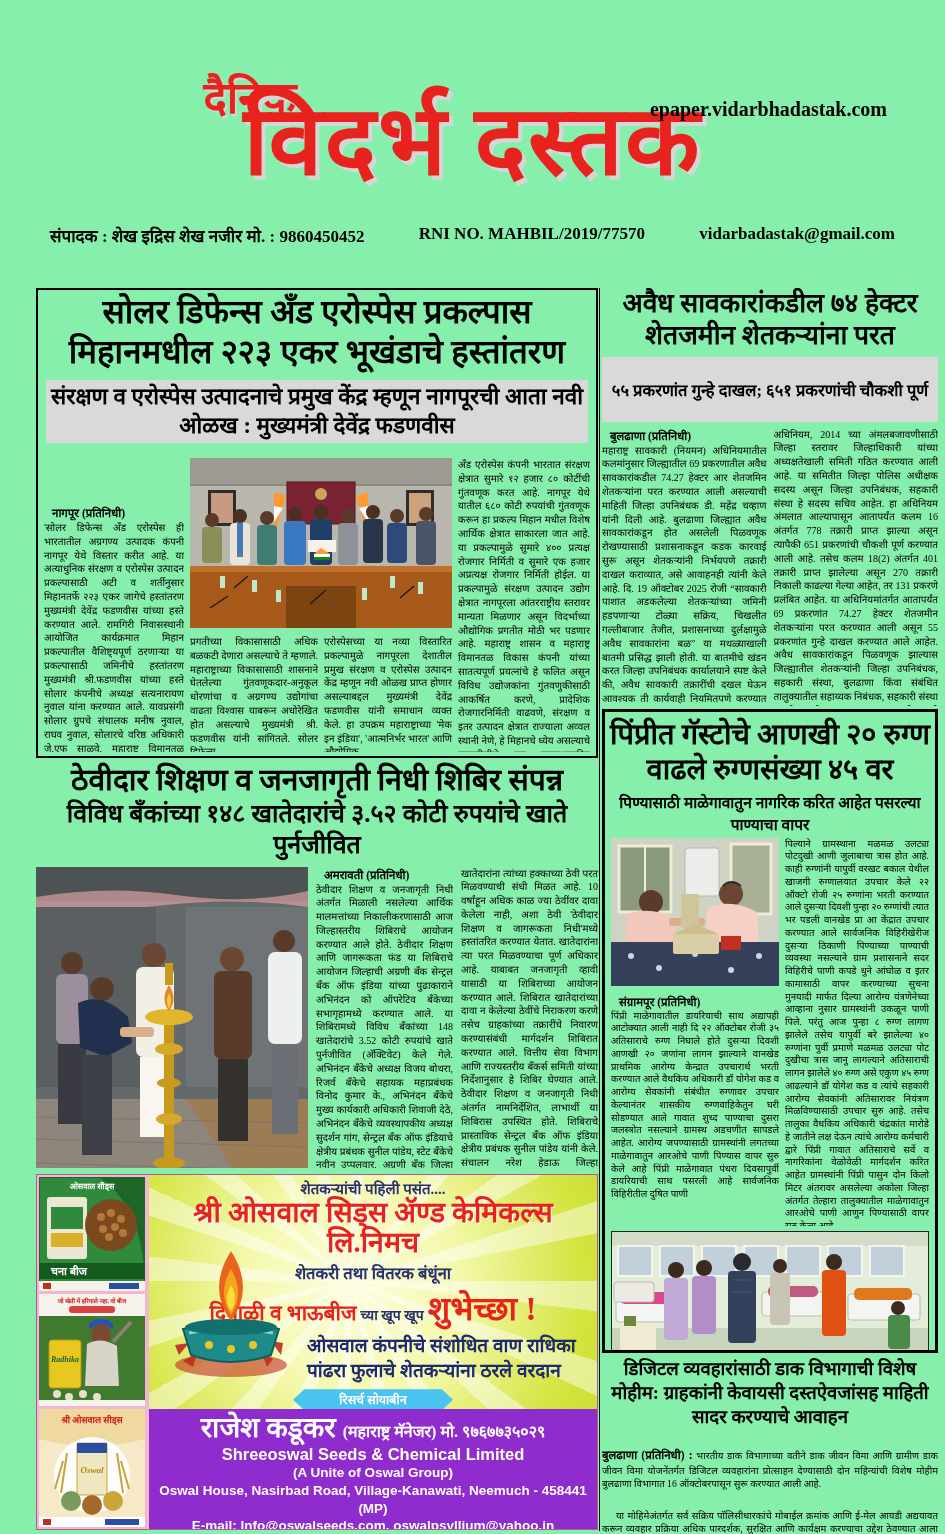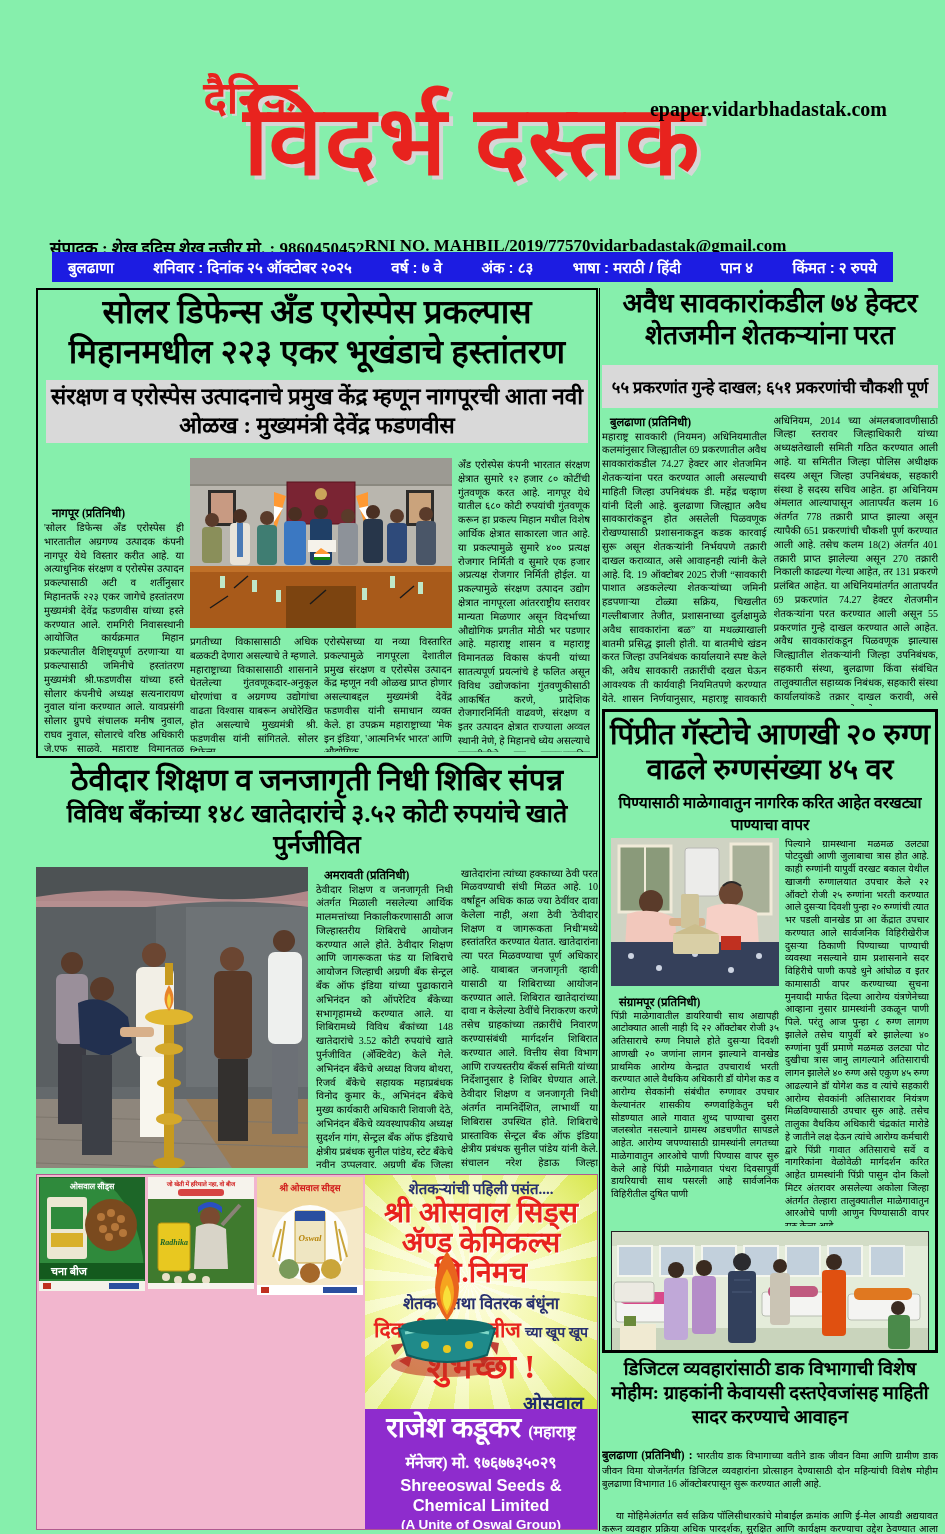--- a/index.html
+++ b/index.html
@@ -6,21 +6,21 @@
   .page{position:relative;width:945px;height:1534px;background:#86efac;overflow:hidden;
         font-family:"Liberation Serif",serif;color:#000;}
   .abs{position:absolute;}
 
   
   .mast-tagline{left:130px;top:66px;width:240px;text-align:center;font-size:44px;font-weight:bold;
     color:#e8231e;text-shadow:2px 2px 0 #d6d6d6;}
   .mast-title{left:0;top:86px;width:945px;text-align:center;font-size:97px;font-weight:bold;
     color:#e8231e;text-shadow:4px 4px 0 #d6d6d6;letter-spacing:2px;line-height:1.15;}
   .mast-web{right:58px;top:98px;font-size:20px;font-weight:bold;margin-left:36px;}
-  .meta-row{left:50px;top:236px;width:845px;display:flex;
+  .meta-row{left:50px;top:224px;width:845px;display:flex;justify-content:space-between;
     font-size:17px;font-weight:bold;}
   .info-bar{left:52px;top:252px;width:841px;height:30px;background:#1c1ce2;color:#fff;
     display:flex;align-items:center;justify-content:space-between;padding:0 16px;box-sizing:border-box;
     font-size:15px;font-weight:bold;font-family:"Liberation Sans",sans-serif;}
 
   
   .headline{font-weight:bold;text-align:center;line-height:1.2;}
   .subband{background:#d9d9d9;font-weight:bold;text-align:center;}
   .btxt{font-size:10px;line-height:1.38;text-align:justify;}
   .dateline{font-size:11.5px;font-weight:bold;margin:0 0 1px 8px;}
@@ -40,21 +40,21 @@
   
   .thevi{left:36px;top:762px;width:562px;height:406px;overflow:hidden;}
   .thevi .headline{font-size:30px;}
   .thevi .sub2{font-size:25px;font-weight:bold;text-align:center;line-height:1.25;}
   .thevi-body{display:flex;gap:8px;margin-top:6px;height:322px;overflow:hidden;}
   .thevi-c{flex:1;overflow:hidden;}
 
   
   .sawk{left:602px;top:288px;width:336px;height:418px;overflow:hidden;}
   .sawk .headline{font-size:26.5px;}
-  .sawk .subband{font-size:16.5px;margin-top:13px;padding:10px 0;}
+  .sawk .subband{font-size:16.5px;margin-top:5px;padding:21px 0;}
   .sawk-body{display:flex;gap:7px;margin-top:6px;height:304px;overflow:hidden;}
   .sawk-body>div{flex:1;overflow:hidden;}
 
   
   .gastro{left:602px;top:709px;width:336px;height:644px;border:3px solid #000;box-sizing:border-box;overflow:hidden;}
   .gastro .headline{font-size:29px;margin-top:5px;}
   .gastro .subg{font-size:15.5px;font-weight:bold;text-align:center;padding:4px 2px 3px 2px;}
   .gastro-body{display:flex;gap:6px;padding:0 6px;height:388px;overflow:hidden;}
   .gastro-left{flex:0 0 168px;overflow:hidden;}
   .gastro-right{flex:1;overflow:hidden;}
@@ -62,21 +62,21 @@
   .hospital-wrap{margin:5px 6px 0 6px;border:1px solid #222;}
 
   
   .postal{left:602px;top:1357px;width:336px;height:177px;overflow:hidden;}
   .postal .headline{font-size:18.5px;line-height:1.3;}
   .postal .btxt{font-size:9.7px;line-height:1.34;margin-top:19px;}
   .postal .indent{text-indent:14px;}
 
   
   .ad{left:36px;top:1174px;width:562px;height:356px;display:flex;border:1px solid #b05a90;box-sizing:border-box;}
-  .posters{flex:0 0 112px;background:#f2b6ce;display:flex;flex-direction:row;gap:3px;padding:2px;box-sizing:border-box;}
+  .posters{flex:0 0 112px;background:#f2b6ce;display:flex;flex-direction:column;gap:3px;padding:2px;box-sizing:border-box;}
   .ad-main{flex:1;position:relative;overflow:hidden;
     background:
       repeating-conic-gradient(from 0deg at 45% 30%, rgba(255,255,255,.45) 0 7deg, rgba(255,255,255,0) 7deg 18deg),
       radial-gradient(circle at 45% 32%, #fdfde0 0%, #f4f8ab 32%, #d3e43e 68%, #c2d52e 100%);}
   .ad-top{font-size:15px;font-weight:bold;color:#28306e;text-align:center;padding-top:3px;}
   .ad-company{font-size:28.5px;font-weight:bold;color:#e8231e;text-align:center;line-height:1.05;
     text-shadow:1px 1px 0 #fff;}
   .ad-greet-to{font-size:16.5px;font-weight:bold;color:#28306e;text-align:center;margin-top:3px;}
   .greet-row{text-align:center;margin-top:1px;}
   .g-occ{font-size:21px;font-weight:bold;color:#e8231e;}
@@ -100,29 +100,20 @@
 
 <div class="page">
 
   <div class="abs mast-tagline">दैनिक</div>
   <div class="abs mast-title">विदर्भ दस्तक</div>
   <div class="abs mast-web">epaper.vidarbhadastak.com</div>
   <div class="abs meta-row">
     <span>संपादक : शेख इद्रिस शेख नजीर मो. : 9860450452</span>
     <span>RNI NO. MAHBIL/2019/77570</span>
     <span>vidarbadastak@gmail.com</span>
-  </div>
-  <div class="abs info-bar">
-    <span>बुलढाणा</span>
-    <span>शनिवार : दिनांक २५ ऑक्टोबर २०२५</span>
-    <span>वर्ष : ७ वे</span>
-    <span>अंक : ८३</span>
-    <span>भाषा : मराठी / हिंदी</span>
-    <span>पान ४</span>
-    <span>किंमत : २ रुपये</span>
   </div>
 
   <div class="abs colrule"></div>
 
   <div class="abs solar">
     <div class="headline">सोलर डिफेन्स अँड एरोस्पेस प्रकल्पास मिहानमधील २२३ एकर भूखंडाचे हस्तांतरण</div>
     <div class="subband">संरक्षण व एरोस्पेस उत्पादनाचे प्रमुख केंद्र म्हणून नागपूरची आता नवी ओळख : मुख्यमंत्री देवेंद्र फडणवीस</div>
     <div class="solar-body">
       <div class="solar-c1">
         <div class="dateline">नागपूर (प्रतिनिधी)</div>
@@ -258,21 +249,21 @@
       <div>
         <div class="dateline">बुलढाणा (प्रतिनिधी)</div>
         <div class="btxt">महाराष्ट्र सावकारी (नियमन) अधिनियमातील कलमांनुसार जिल्ह्यातील 69 प्रकरणातील अवैध सावकारांकडील 74.27 हेक्टर आर शेतजमिन शेतकऱ्यांना परत करण्यात आली असल्याची माहिती जिल्हा उपनिबंधक डी. महेंद्र चव्हाण यांनी दिली आहे. बुलढाणा जिल्ह्यात अवैध सावकारांकडून होत असलेली पिळवणूक रोखण्यासाठी प्रशासनाकडून कडक कारवाई सुरू असून शेतकऱ्यांनी निर्भयपणे तक्रारी दाखल कराव्यात, असे आवाहनही त्यांनी केले आहे. दि. 19 ऑक्टोबर 2025 रोजी “सावकारी पाशात अडकलेल्या शेतकऱ्यांच्या जमिनी हडपणाऱ्या टोळ्या सक्रिय, चिखलीत गल्लीबाजार तेजीत, प्रशासनाच्या दुर्लक्षामुळे अवैध सावकारांना बळ” या मथळ्याखाली बातमी प्रसिद्ध झाली होती. या बातमीचे खंडन करत जिल्हा उपनिबंधक कार्यालयाने स्पष्ट केले की, अवैध सावकारी तक्रारींची दखल घेऊन आवश्यक ती कार्यवाही नियमितपणे करण्यात येते. शासन निर्णयानुसार, महाराष्ट्र सावकारी (नियमन)</div>
       </div>
       <div class="btxt">अधिनियम, 2014 च्या अंमलबजावणीसाठी जिल्हा स्तरावर जिल्हाधिकारी यांच्या अध्यक्षतेखाली समिती गठित करण्यात आली आहे. या समितीत जिल्हा पोलिस अधीक्षक सदस्य असून जिल्हा उपनिबंधक, सहकारी संस्था हे सदस्य सचिव आहेत. हा अधिनियम अंमलात आल्यापासून आतापर्यंत कलम 16 अंतर्गत 778 तक्रारी प्राप्त झाल्या असून त्यापैकी 651 प्रकरणांची चौकशी पूर्ण करण्यात आली आहे. तसेच कलम 18(2) अंतर्गत 401 तक्रारी प्राप्त झालेल्या असून 270 तक्रारी निकाली काढल्या गेल्या आहेत, तर 131 प्रकरणे प्रलंबित आहेत. या अधिनियमांतर्गत आतापर्यंत 69 प्रकरणांत 74.27 हेक्टर शेतजमीन शेतकऱ्यांना परत करण्यात आली असून 55 प्रकरणांत गुन्हे दाखल करण्यात आले आहेत. अवैध सावकारांकडून पिळवणूक झाल्यास जिल्ह्यातील शेतकऱ्यांनी जिल्हा उपनिबंधक, सहकारी संस्था, बुलढाणा किंवा संबंधित तालुक्यातील सहाय्यक निबंधक, सहकारी संस्था कार्यालयांकडे तक्रार दाखल करावी, असे आवाहन करण्यात आले आहे.</div>
     </div>
   </div>
 
   <div class="abs gastro">
     <div class="headline">पिंप्रीत गॅस्टोचे आणखी २० रुग्ण वाढले रुग्णसंख्या ४५ वर</div>
-    <div class="subg">पिण्यासाठी माळेगावातुन नागरिक करित आहेत वरखट्या पाण्याचा वापर</div>
+    <div class="subg">पिण्यासाठी माळेगावातुन नागरिक करित आहेत पसरल्या पाण्याचा वापर</div>
     <div class="gastro-body">
       <div class="gastro-left">
         <svg width="168" height="148" viewBox="0 0 168 148">
           <rect width="168" height="148" fill="#cfd3c3"></rect>
           <rect x="8" y="8" width="52" height="66" fill="#8a9a7a" stroke="#f0ead8" stroke-width="3"></rect>
           <line x1="34" y1="8" x2="34" y2="74" stroke="#f0ead8" stroke-width="2"></line>
           <rect x="74" y="10" width="34" height="48" rx="3" fill="#ececea" stroke="#b8b8b4"></rect>
           <rect x="120" y="6" width="40" height="70" fill="#a8b098" stroke="#f0ead8" stroke-width="3"></rect>
           <circle cx="40" cy="64" r="12" fill="#5a3b2a"></circle>
           <path d="M16 76 Q40 68 64 80 L66 110 L14 110 Z" fill="#f2c8bc"></path>

